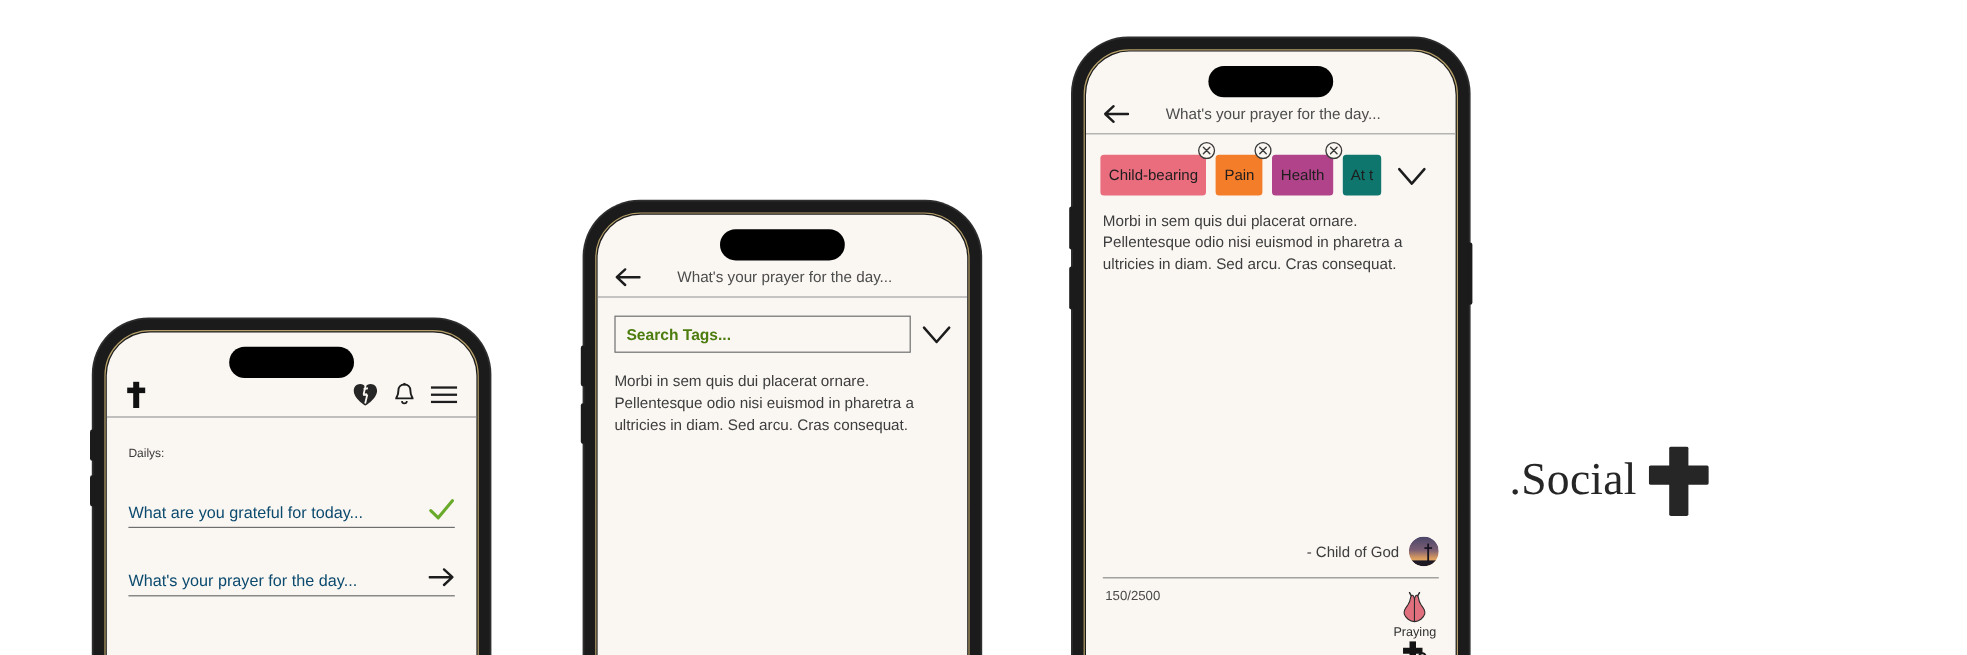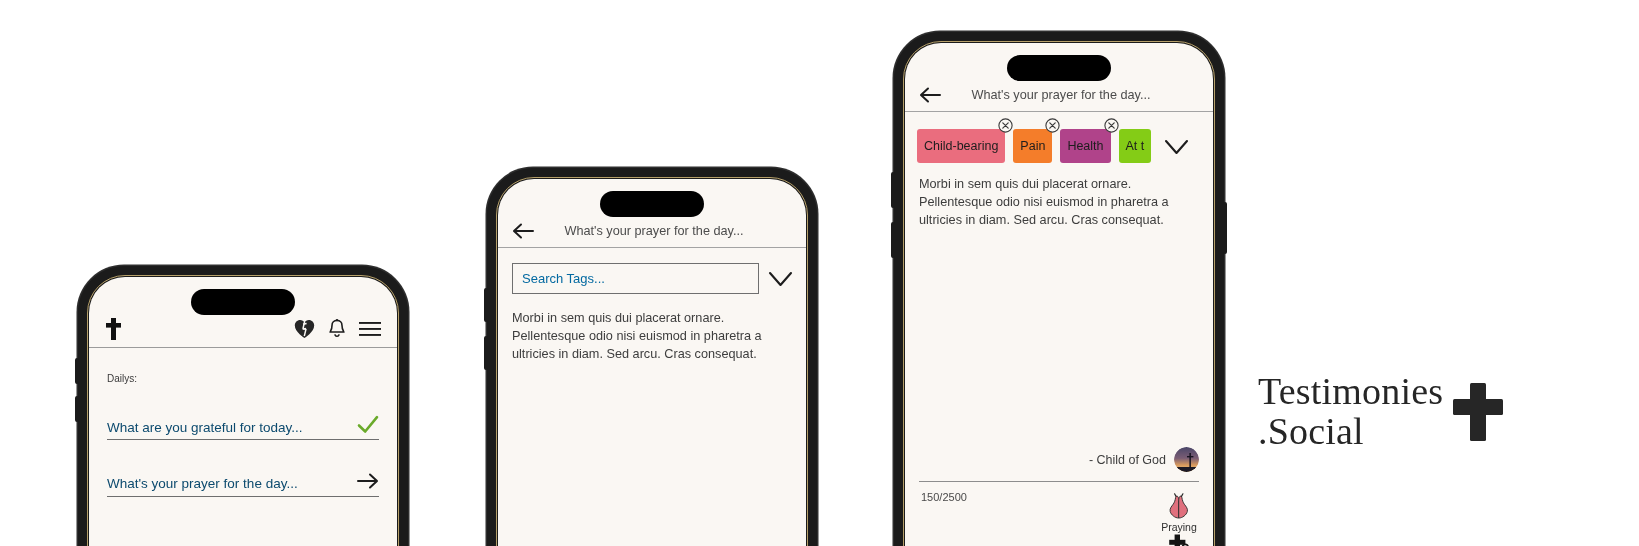--- a/index.html
+++ b/index.html
@@ -149,21 +149,22 @@
   }
   .tagsearch {
     flex: 1;
     height: 31px;
     border: 1.4px solid #6f6f6f;
     background: #faf7f3;
     display: flex;
     align-items: center;
     padding: 0 9px;
     font-size: 13px;
-    color: #0369a1;
+    color: #4d7c0f;
+    font-weight: bold;
   }
   .chev { width: 27px; height: 25px; flex: none; display:block; }
 
   .body-para {
     position: absolute;
     left: 14px; right: 12px;
     font-size: 12.7px;
     line-height: 1.42;
     color: #3d3d3d;
   }
@@ -406,21 +407,21 @@
         <span class="tag" style="background:#b0438a">
           <span>Health</span>
           <span class="x">
             <svg width="15" height="15" viewBox="0 0 15 15">
               <circle cx="7.5" cy="7.5" r="6.6" fill="#faf7f3" stroke="#3a3a3a" stroke-width="1.1"></circle>
               <path d="M4.8 4.8 L10.2 10.2 M10.2 4.8 L4.8 10.2" stroke="#3a3a3a" stroke-width="1.2" stroke-linecap="round"></path>
             </svg>
           </span>
         </span>
 
-        <span class="tag" style="background:#84cc16">
+        <span class="tag" style="background:#0f766e">
           <span>At t</span>
         </span>
 
         <span>
           <svg class="chev" viewBox="0 0 27 25">
             <path d="M3 7 L13.5 19 L24 7" fill="none" stroke="#1d1d1d" stroke-width="2.1" stroke-linecap="round" stroke-linejoin="round"></path>
           </svg>
         </span>
       </div>
 
@@ -488,21 +489,20 @@
           </span>
           <span class="lbl">Submit</span>
         </div>
 
       </div>
     </div>
   </div>
 
   <div class="logo">
     <div class="logo-text">
-      <div>Testimonies</div>
       <div>.Social</div>
     </div>
     <span>
       <svg class="logo-cross" viewBox="0 0 50 58">
         <rect x="17" y="0" width="16" height="58" rx="1.5" fill="#262626"></rect>
         <rect x="0" y="16" width="50" height="16" rx="1.5" fill="#262626"></rect>
       </svg>
     </span>
   </div>
 

